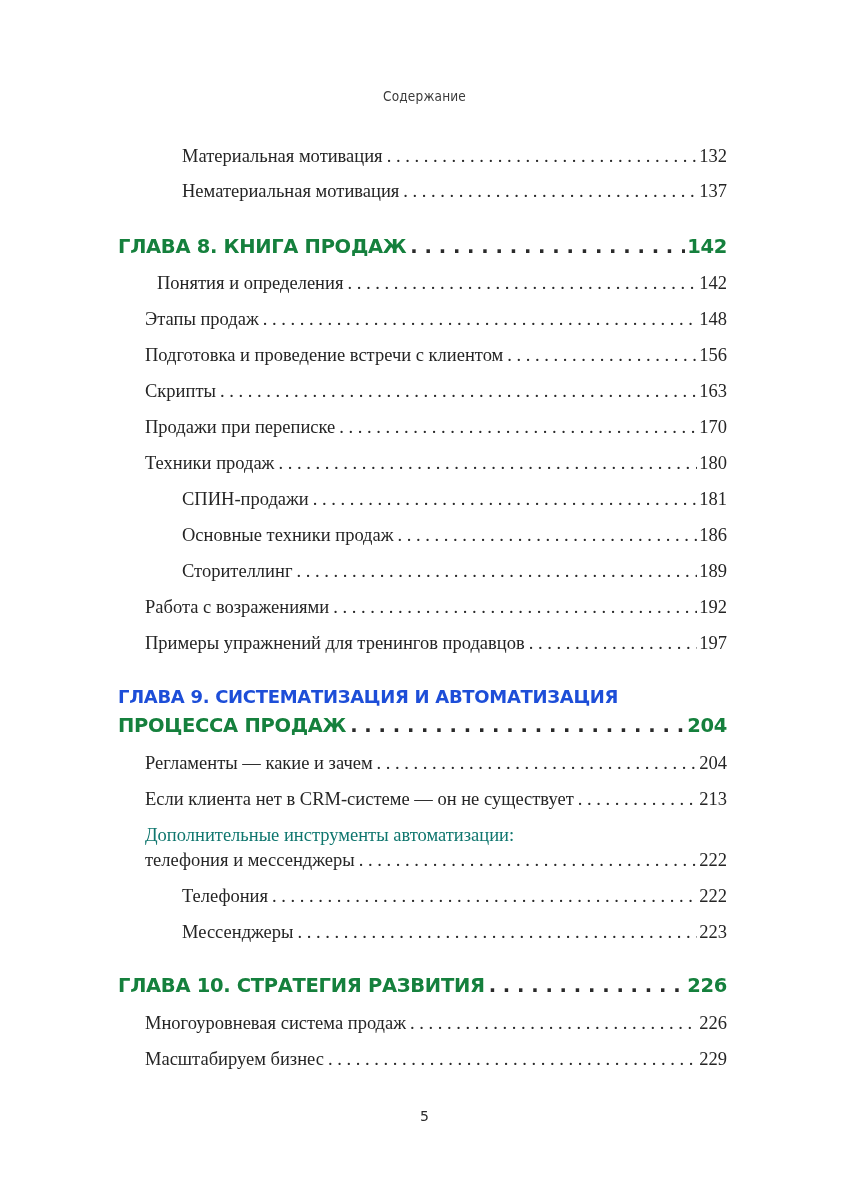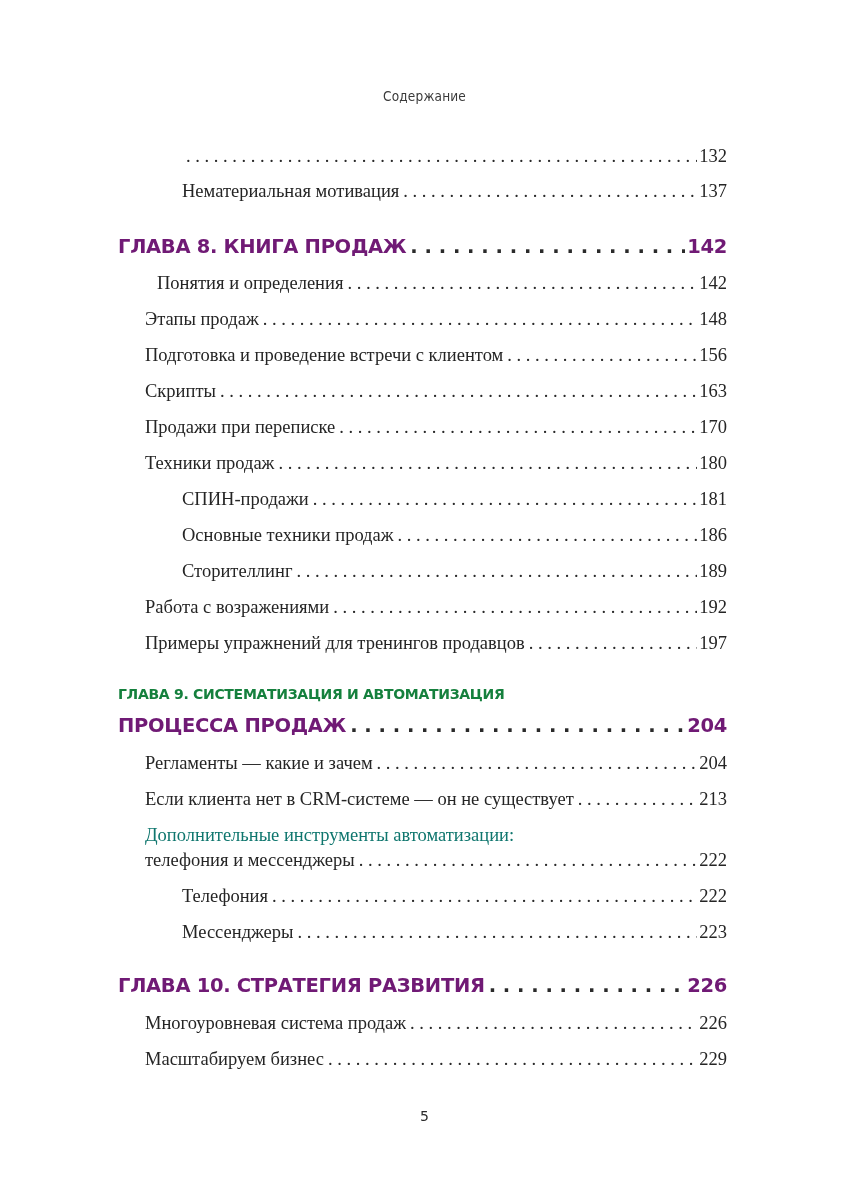--- a/index.html
+++ b/index.html
@@ -24,45 +24,46 @@
       letter-spacing: 0;
     }
     .entry .page { flex: 0 0 auto; }
     .lvl1, .lvl2 {
       font-family: "Liberation Serif", serif; font-size: 18.5px; color: #252525;
     }
     .lvl1 { left: 145px; }
     .lvl2 { left: 182px; }
     .chapter {
       left: 118px; font-family: "DejaVu Sans", sans-serif; font-size: 19.5px;
-      font-weight: bold; color: #701a75; letter-spacing: -0.3px;
+      font-weight: bold; color: #15803d; letter-spacing: -0.3px;
     }
     .chapter .title { transform-origin: left; }
     .chapter-line1 {
       position: absolute; left: 118px; font-family: "DejaVu Sans", sans-serif;
-      font-size: 14px; font-weight: bold; color: #15803d; letter-spacing: -0.3px;
+      font-size: 18px; font-weight: bold; color: #1d4ed8; letter-spacing: -0.3px;
       white-space: nowrap;
     }
     .plain-line {
       position: absolute; left: 145px; font-family: "Liberation Serif", serif;
       font-size: 18.5px; color: #0f766e; white-space: nowrap;
     }
     .page-number {
       position: absolute; top: 1108px; left: 0; width: 849px; text-align: center;
       font-family: "DejaVu Sans", sans-serif; font-size: 14px; color: #2a2a2a;
     }
   </style>
 </head>
 <body>
 
 <div class="running-head">Содержание</div>
 
 <div class="toc">
 
   <div class="entry lvl2" style="top:146px;">
+    <span class="title">Материальная мотивация</span>
     <span class="dots"></span>
     <span class="page">132</span>
   </div>
   <div class="entry lvl2" style="top:181px;">
     <span class="title">Нематериальная мотивация</span>
     <span class="dots"></span>
     <span class="page">137</span>
   </div>
 
   <div class="entry chapter" style="top:235px;">

